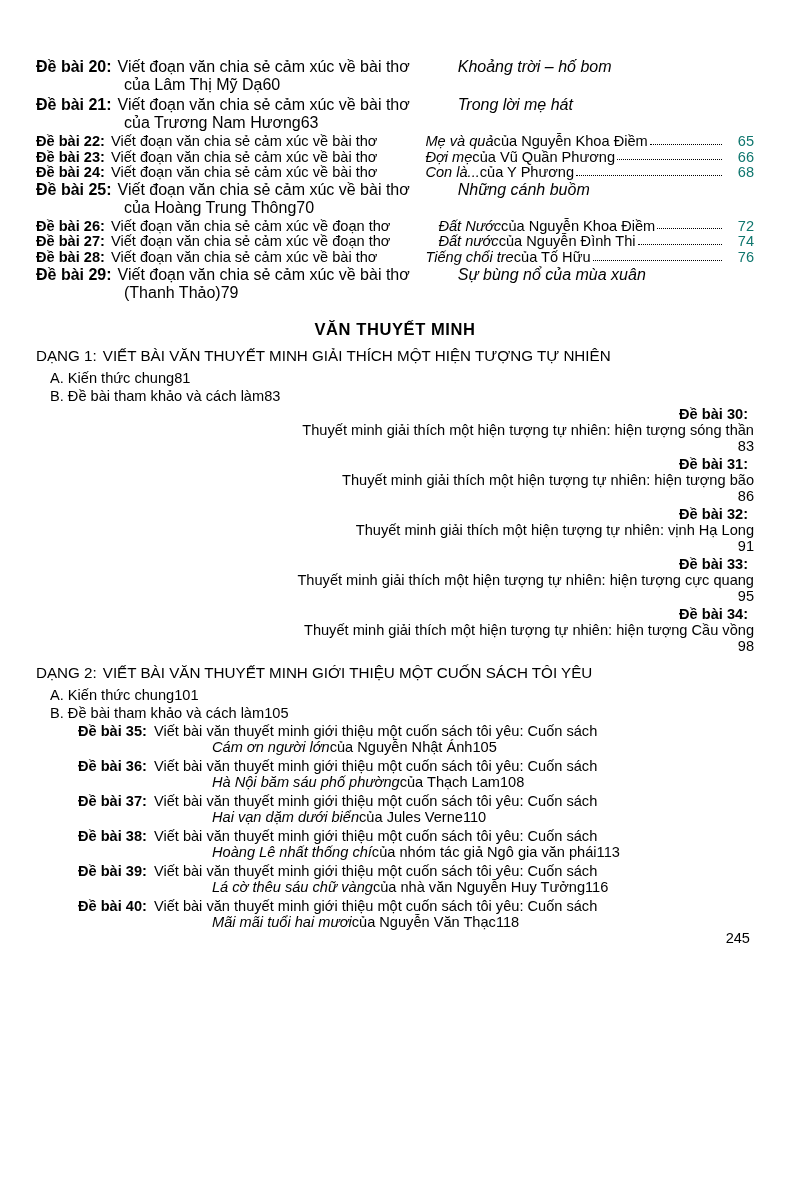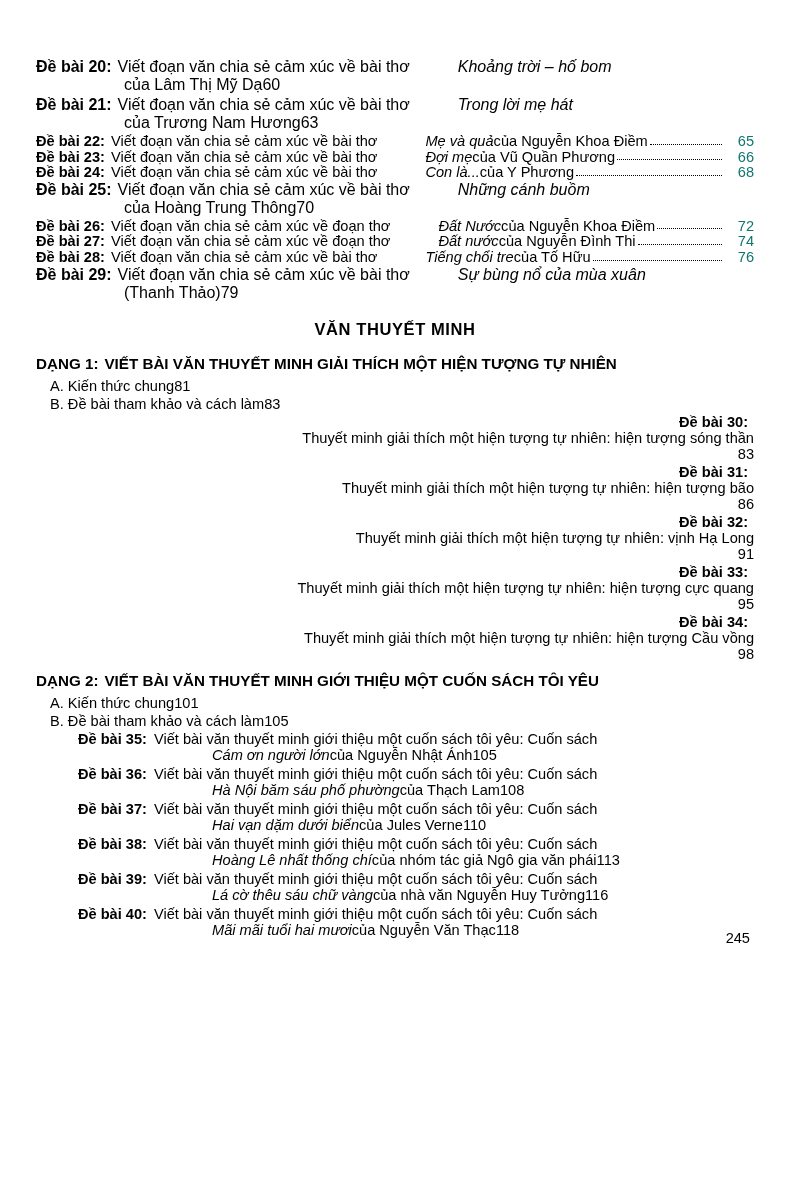--- a/index.html
+++ b/index.html
@@ -78,24 +78,24 @@
     white-space: nowrap;
   }
 
   .ind-de { padding-left: 88px; }
 
   .section-title {
     text-align: center;
     font-weight: bold;
     font-size: 16.5px;
     letter-spacing: .6px;
-    margin: 18px 0 16px 0;
+    margin: 18px 0 8px 0;
   }
   .dang-title {
-    font-weight: bold;
+    font-weight: normal;
     font-size: 15.2px;
     margin: 6px 0 6px 0;
     white-space: nowrap;
   }
   .dang-title .num { margin-right: 6px; }
 
   .simple {
     display: flex;
     align-items: flex-end;
     font-size: 14.6px;

